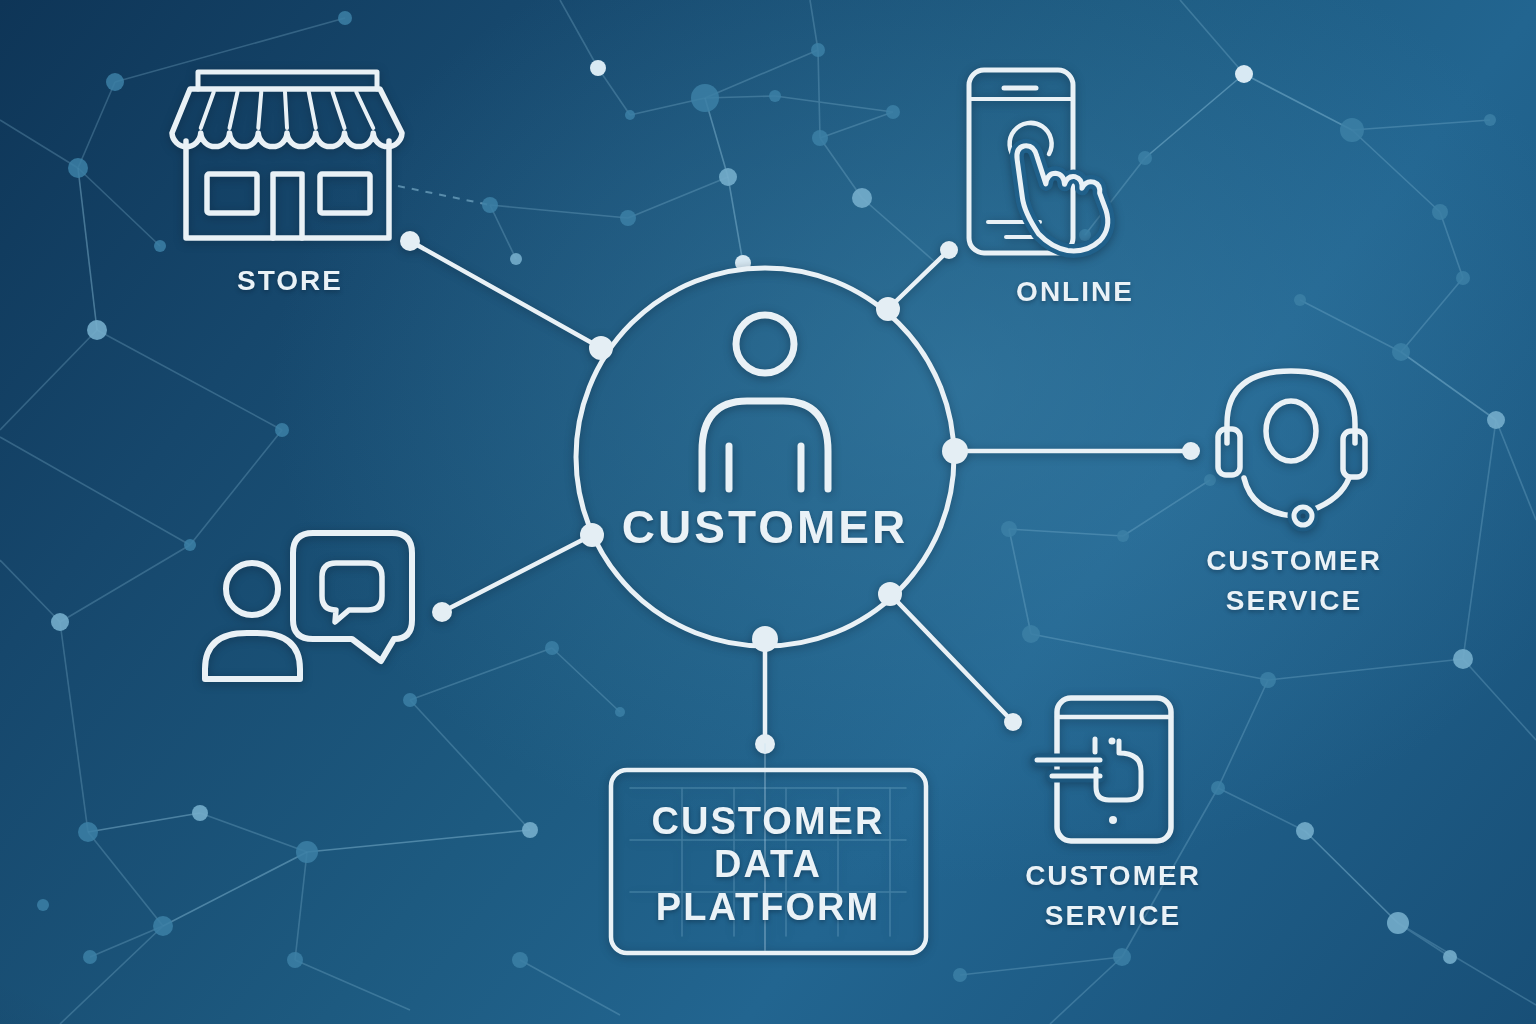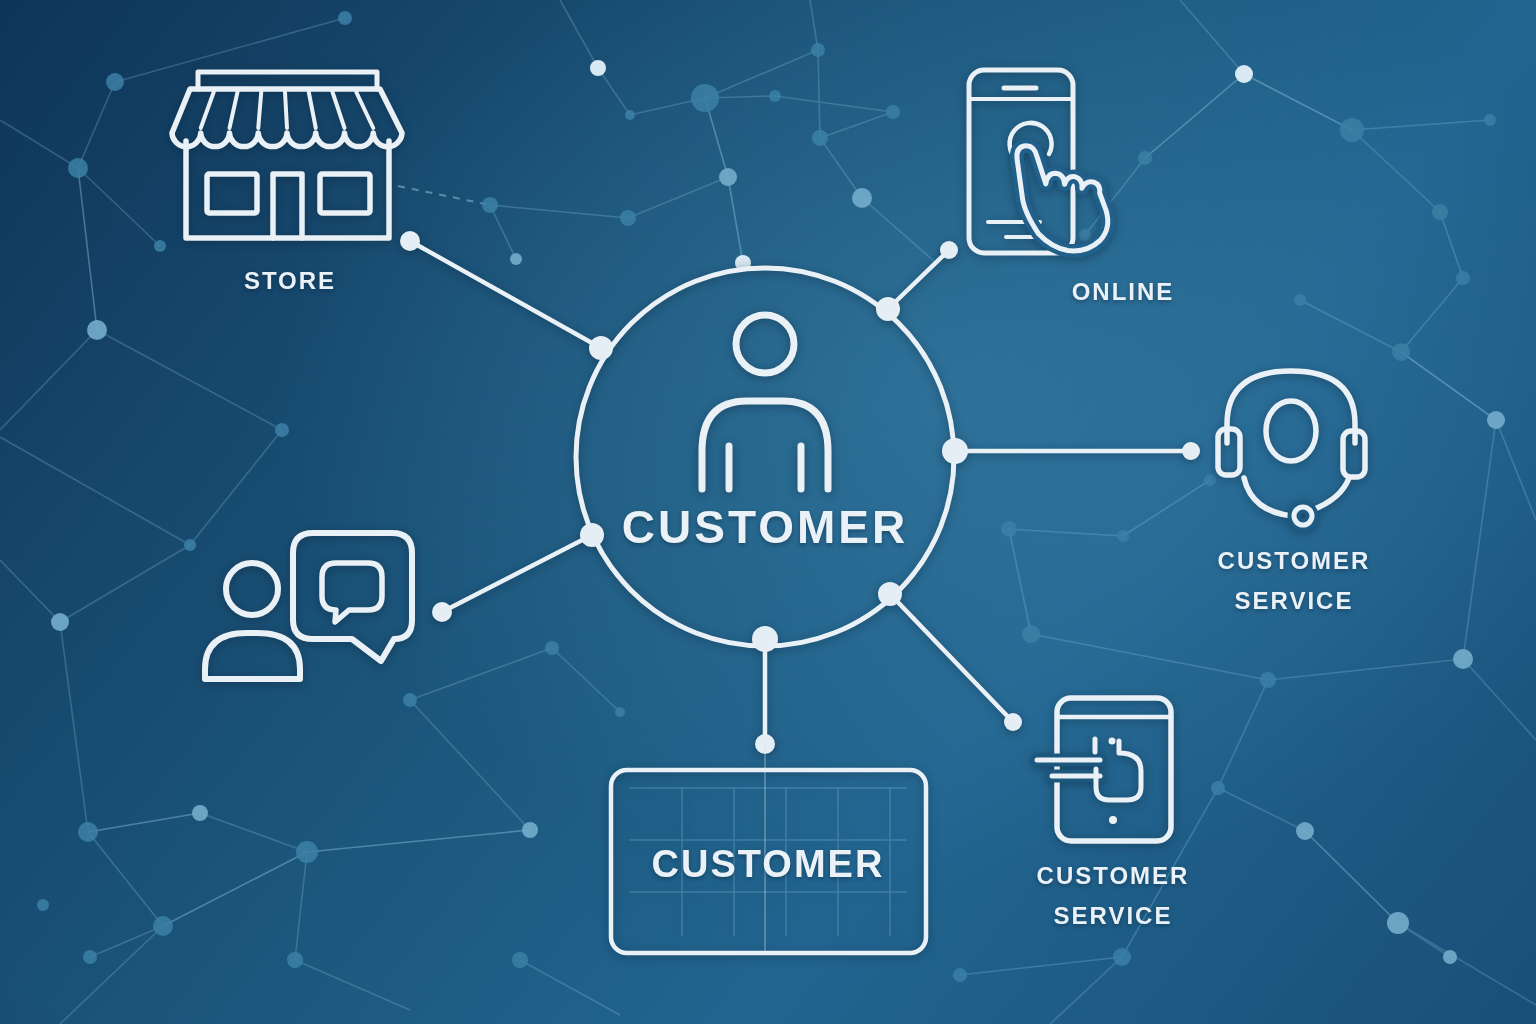--- a/index.html
+++ b/index.html
@@ -11,21 +11,21 @@
       radial-gradient(1100px 800px at 62% 38%, rgba(62,132,172,0.5), rgba(62,132,172,0) 62%),
       linear-gradient(128deg,#0e3557 0%,#16476c 22%,#1d5a80 48%,#226590 66%,#184f77 100%);
   }
   svg.art{position:absolute;left:0;top:0;}
   .glow{filter:drop-shadow(0 2px 5px rgba(8,30,52,0.45));}
   .label{
     position:absolute;transform:translate(-50%,-50%);
     color:#eaf2f7;font-weight:bold;text-align:center;white-space:nowrap;
     letter-spacing:2px;text-shadow:0 2px 4px rgba(8,28,48,0.4);
   }
-  .label--node{font-size:24px;letter-spacing:2px;}
+  .label--node{font-size:28px;letter-spacing:2px;}
   .label--center{font-size:46px;letter-spacing:3px;}
   .label--stack div{line-height:40px;}
   .label--box{font-size:38px;line-height:43px;letter-spacing:2px;}
   .label--box div{line-height:43px;}
 </style>
 </head>
 <body>
 
 <div class="stage">
 
@@ -293,30 +293,32 @@
       </g>
       <rect x="611" y="770" width="315" height="183" rx="16" stroke-width="4.5"></rect>
     </g>
   </g>
 </svg>
 
 <div class="label label--center" style="left:765px;top:527px;">CUSTOMER</div>
 
 <div class="label label--node" style="left:290px;top:281px;">STORE</div>
 
-<div class="label label--node" style="left:1075px;top:292px;margin-left:48px;">ONLINE</div>
+<div class="label label--node" style="left:1075px;top:292px;">ONLINE</div>
 
 <div class="label label--node label--stack" style="left:1294px;top:581px;">
   <div>CUSTOMER</div>
   <div>SERVICE</div>
 </div>
 
 
 <div class="label label--box" style="left:768px;top:864px;">
   <div>CUSTOMER</div>
+  <div>DATA</div>
+  <div>PLATFORM</div>
 </div>
 
 <div class="label label--node label--stack" style="left:1113px;top:896px;">
   <div>CUSTOMER</div>
   <div>SERVICE</div>
 </div>
 
 </div>
 
 </body></html>

